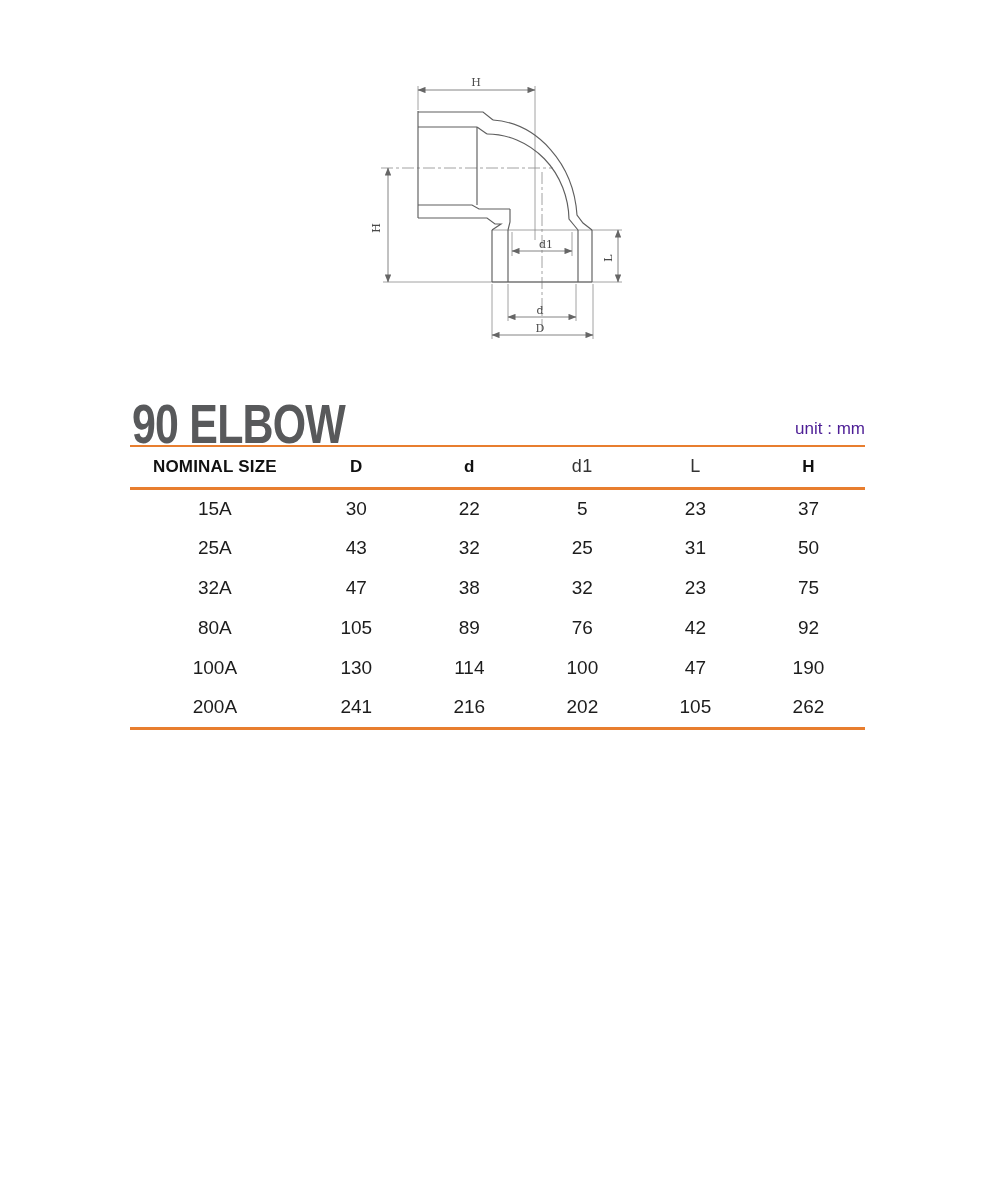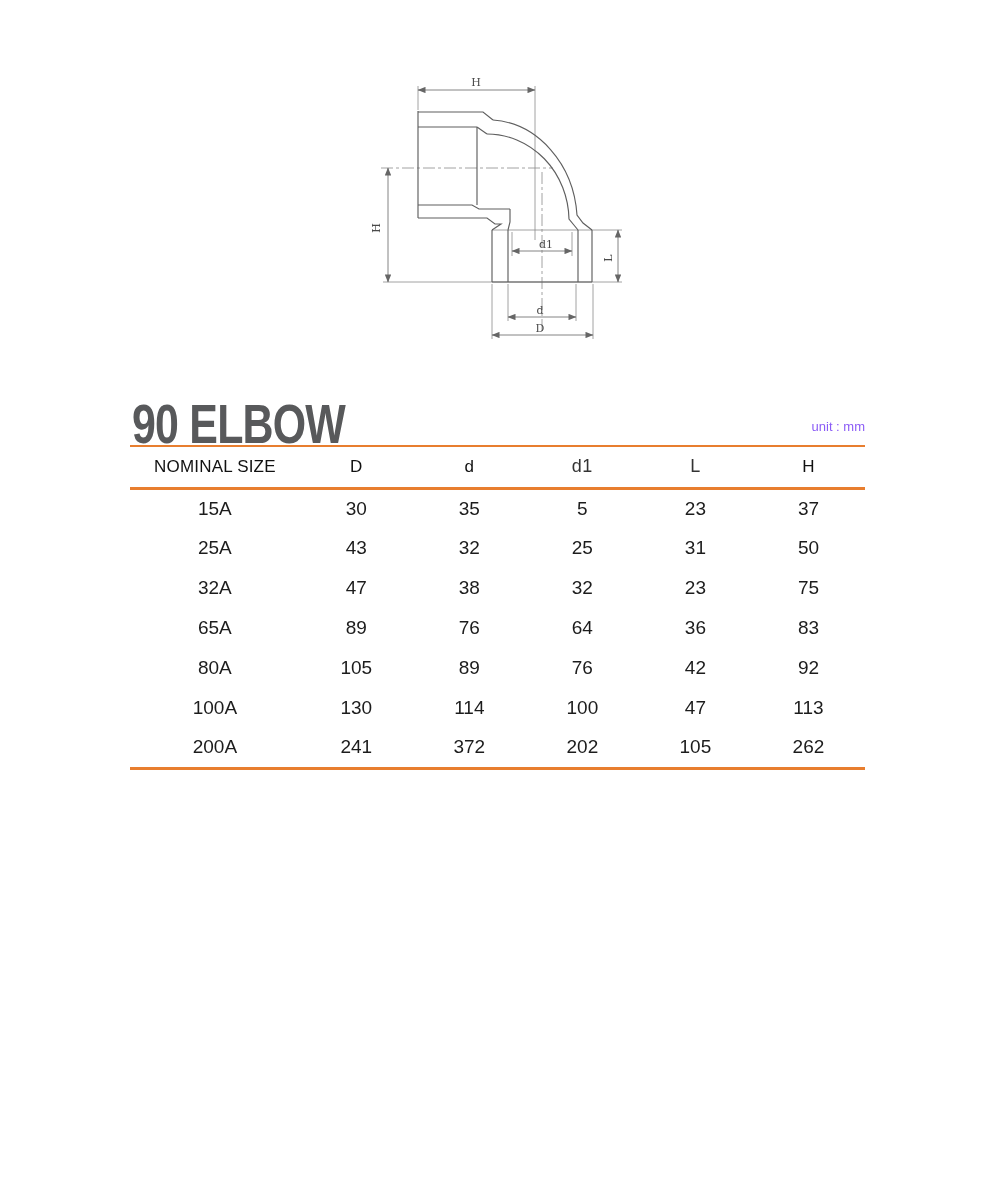--- a/index.html
+++ b/index.html
@@ -21,36 +21,36 @@
 
   
   .page-title {
     position:absolute; left:132px; top:392px;
     font-size:55px; font-weight:700; color:#58595b;
     letter-spacing:-1px; white-space:nowrap;
     transform:scaleX(0.78); transform-origin:left center;
   }
   .unit-label {
     position:absolute; right:127px; top:419px;
-    font-size:13px; color:#8b5cf6;
+    font-size:17px; color:#4c1d95;
   }
 
   
   table.dim-table {
     position:absolute; left:130px; top:445px; width:735px;
     border-collapse:collapse; table-layout:fixed;
     border-top:2px solid #e87e2f;
     border-bottom:3px solid #e87e2f;
   }
   table.dim-table col.c0 { width:23.1%; }
   table.dim-table col.cn { width:15.38%; }
   thead tr { height:42px; border-bottom:3px solid #e87e2f; }
   tbody tr { height:40px; }
   th, td { text-align:center; vertical-align:middle; padding:0; }
-  th { font-size:17px; font-weight:400; color:#111; letter-spacing:0.2px; }
+  th { font-size:17px; font-weight:700; color:#111; letter-spacing:0.2px; }
   th.light { font-weight:400; font-size:18px; color:#333; letter-spacing:0.5px; }
   td { font-size:19px; font-weight:400; color:#1c1c1c; }
 </style>
 </head>
 <body>
 
 <div class="page">
 
   <div class="drawing">
     <svg viewBox="352 28 306 336">
@@ -136,21 +136,21 @@
           <th>d</th>
           <th class="light">d1</th>
           <th class="light">L</th>
           <th>H</th>
         </tr>
     </thead>
     <tbody>
         <tr>
           <td>15A</td>
           <td>30</td>
-          <td>35</td>
+          <td>22</td>
           <td>5</td>
           <td>23</td>
           <td>37</td>
         </tr>
         <tr>
           <td>25A</td>
           <td>43</td>
           <td>32</td>
           <td>25</td>
           <td>31</td>
@@ -158,47 +158,39 @@
         </tr>
         <tr>
           <td>32A</td>
           <td>47</td>
           <td>38</td>
           <td>32</td>
           <td>23</td>
           <td>75</td>
         </tr>
         <tr>
-          <td>65A</td>
-          <td>89</td>
-          <td>76</td>
-          <td>64</td>
-          <td>36</td>
-          <td>83</td>
-        </tr>
-        <tr>
           <td>80A</td>
           <td>105</td>
           <td>89</td>
           <td>76</td>
           <td>42</td>
           <td>92</td>
         </tr>
         <tr>
           <td>100A</td>
           <td>130</td>
           <td>114</td>
           <td>100</td>
           <td>47</td>
-          <td>113</td>
+          <td>190</td>
         </tr>
         <tr>
           <td>200A</td>
           <td>241</td>
-          <td>372</td>
+          <td>216</td>
           <td>202</td>
           <td>105</td>
           <td>262</td>
         </tr>
       </tbody>
   </table>
 
 </div>
 
 </body></html>

